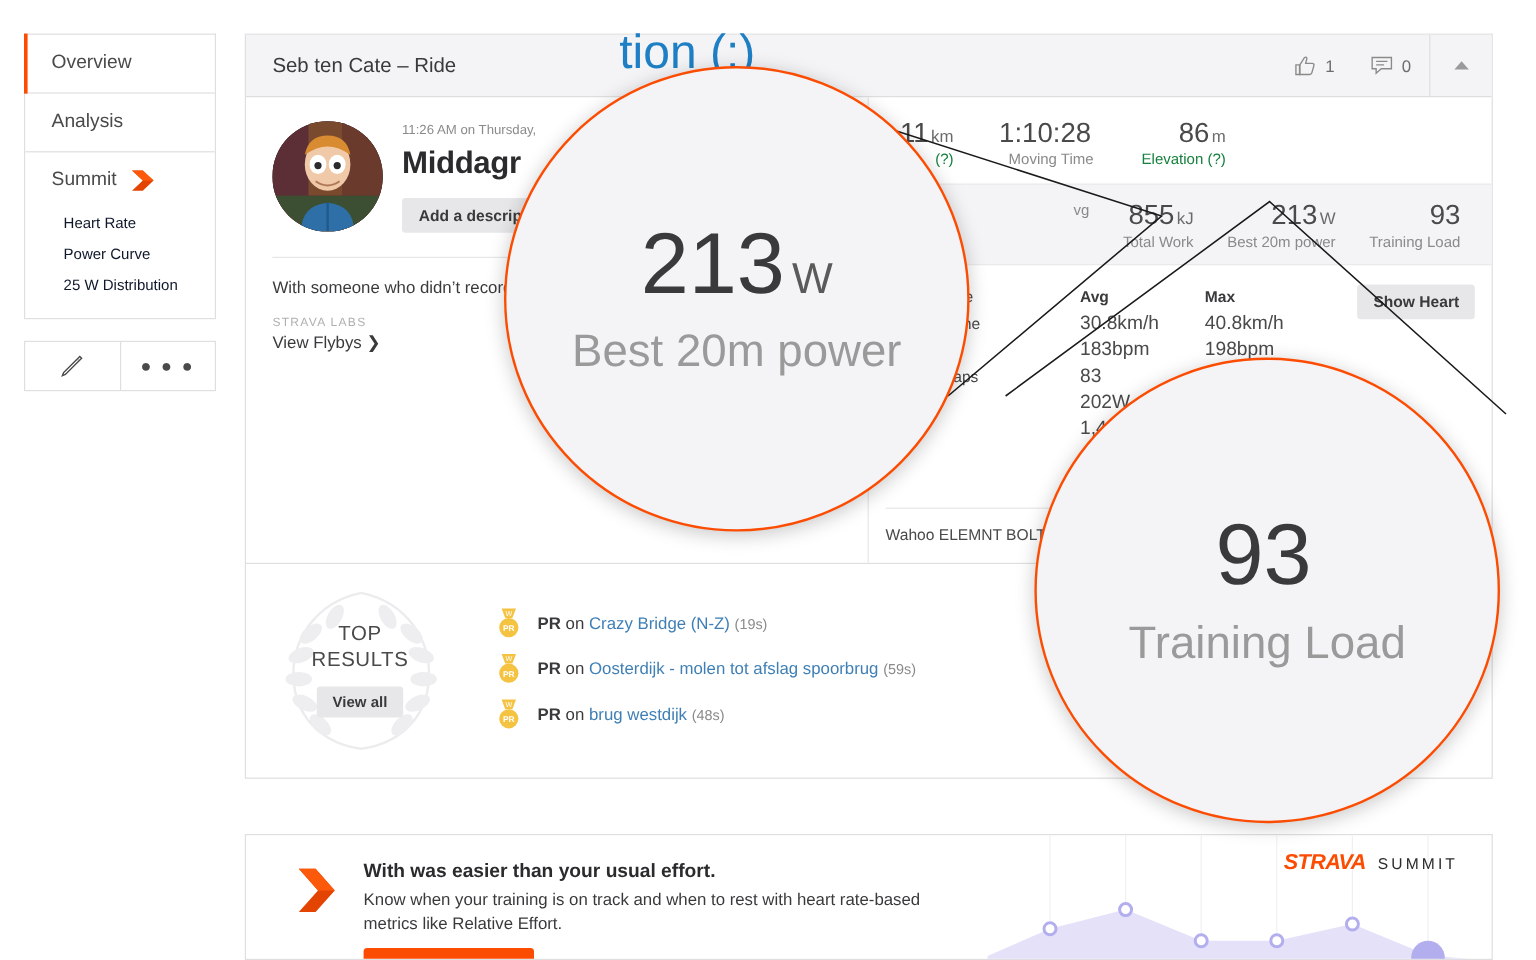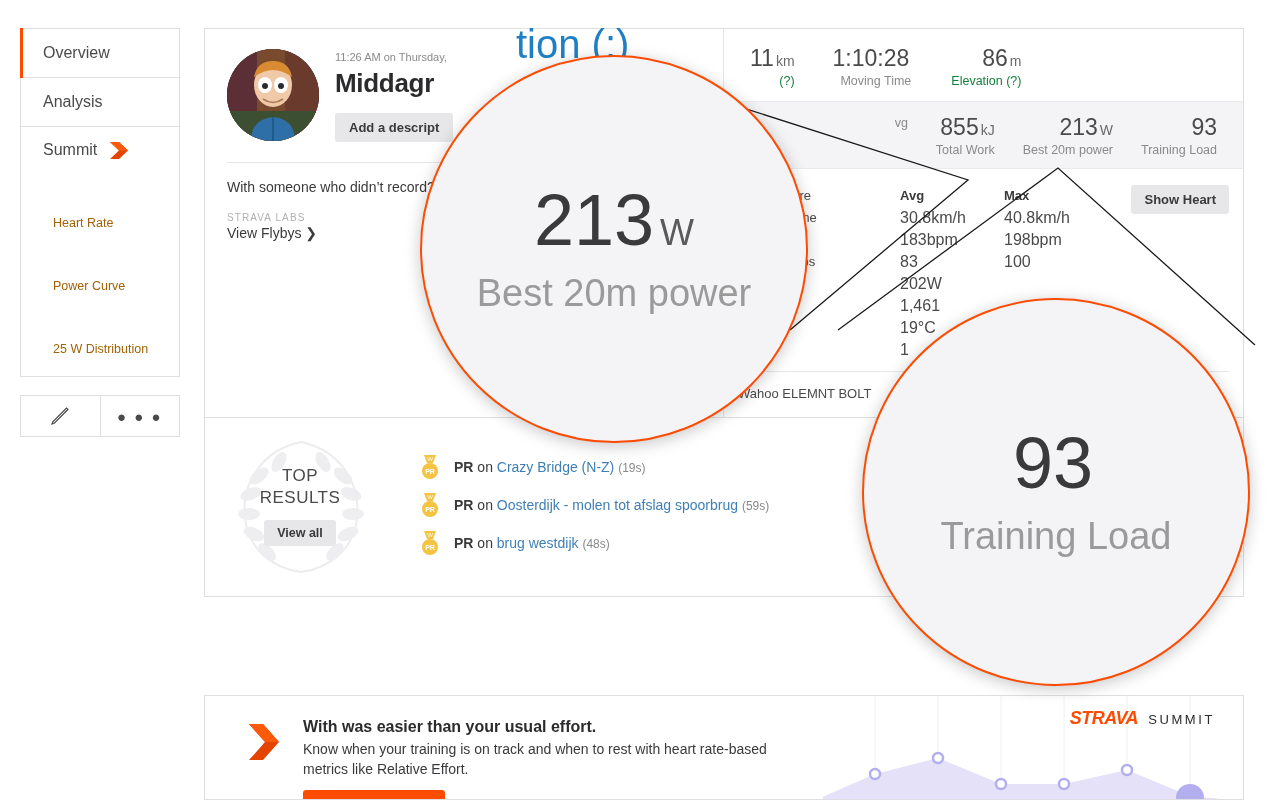--- a/index.html
+++ b/index.html
@@ -23,22 +23,22 @@
     content: ""; position: absolute; left: -1px; top: -1px; bottom: -1px;
     width: 3px; background: #fc4c02;
   }
   .summit-block { border-bottom: 1px solid #dfdfe1; padding-bottom: 14px; }
   .summit-head {
     height: 46px; display: flex; align-items: center; padding-left: 22px;
     font-size: 16px; color: #4a4a4a; cursor: pointer; gap: 12px;
   }
   .chev { width: 22px; height: 19px; display: block; }
   .sub-item {
-    padding-left: 32px; font-size: 12.5px; color: #a16207;
-    line-height: 26px; cursor: pointer; margin-top: 37px;
+    padding-left: 32px; font-size: 12.5px; color: #0f172a;
+    line-height: 26px; cursor: pointer;
   }
   .tool-box {
     margin-top: 18px; display: flex; border: 1px solid #dfdfe1;
     background: #fff; height: 42px;
   }
   .tool-cell {
     flex: 1; display: flex; align-items: center; justify-content: center;
     cursor: pointer;
   }
   .tool-cell + .tool-cell { border-left: 1px solid #dfdfe1; }
@@ -119,21 +119,21 @@
     background: #e7e7ea; border-radius: 3px; padding: 7px 13px;
     font-size: 13px; font-weight: bold; color: #3a3a3c; cursor: pointer;
     white-space: nowrap;
   }
   .device-sep { border-top: 1px solid #e6e6e8; margin: 10px 14px 0 14px; }
   .device { font-size: 13px; color: #4a4a4a; padding: 14px 0 16px 14px; }
 
   
   .results {
     border-top: 1px solid #dfdfe1; display: flex; align-items: center;
-    padding: 22px 0 26px 0; min-height: 168px; gap: 6px;
+    padding: 22px 0 26px 0; min-height: 168px;
   }
   .laurel { width: 190px; position: relative; display: flex;
     flex-direction: column; align-items: center; justify-content: center;
     height: 130px; }
   .laurel-txt { font-size: 17px; color: #4a4a4a; text-align: center;
     line-height: 22px; letter-spacing: 0.5px; position: relative; z-index: 2; }
   .viewall {
     margin-top: 11px; background: #e7e7ea; border-radius: 3px;
     padding: 6px 13px; font-size: 12.5px; font-weight: bold;
     color: #3a3a3c; cursor: pointer; position: relative; z-index: 2;
@@ -225,20 +225,42 @@
       </div>
       <div class="tool-cell">
         <span class="dots">● ● ●</span>
       </div>
     </div>
   </div>
 
   <div class="bg-note" style="left:516px; top:22px;">tion (:)</div>
 
   <div class="card">
+    <div class="card-head">
+      <div class="card-title">Seb ten Cate – Ride</div>
+      <div class="head-actions">
+        <div class="act">
+          <svg width="19" height="18" viewBox="0 0 20 19">
+            <path d="M2 8.5 h3.2 v8.5 H2 z" fill="none" stroke="#8a8a8a" stroke-width="1.2"></path>
+            <path d="M5.5 8.5 L9.5 2.2 C10.6 1.2 12 1.9 11.6 3.3 L10.6 7.2 H16.4 C17.6 7.2 18.2 8.2 17.8 9.2 L16 15.6 C15.7 16.6 15 17 14.1 17 H5.5 z" fill="none" stroke="#8a8a8a" stroke-width="1.2"></path>
+          </svg>
+          <span>1</span>
+        </div>
+        <div class="act">
+          <svg width="19" height="17" viewBox="0 0 20 18">
+            <path d="M1.5 2 h17 v10 h-9 l-4.5 4 v-4 h-3.5 z" fill="none" stroke="#8a8a8a" stroke-width="1.2"></path>
+            <path d="M5 5.5 h10 M5 8.5 h7" stroke="#8a8a8a" stroke-width="1.1"></path>
+          </svg>
+          <span>0</span>
+        </div>
+        <div class="collapse">
+          <span class="tri-up"></span>
+        </div>
+      </div>
+    </div>
 
     <div class="body">
 
       <div class="left-col">
         <div class="athlete-row">
           <div class="avatar">
             <svg viewBox="0 0 92 92" width="92" height="92">
               <rect width="92" height="92" fill="#4a2b33"></rect>
               <rect x="0" y="0" width="30" height="92" fill="#5c2f36"></rect>
               <rect x="58" y="0" width="34" height="92" fill="#6a3a2c"></rect>

